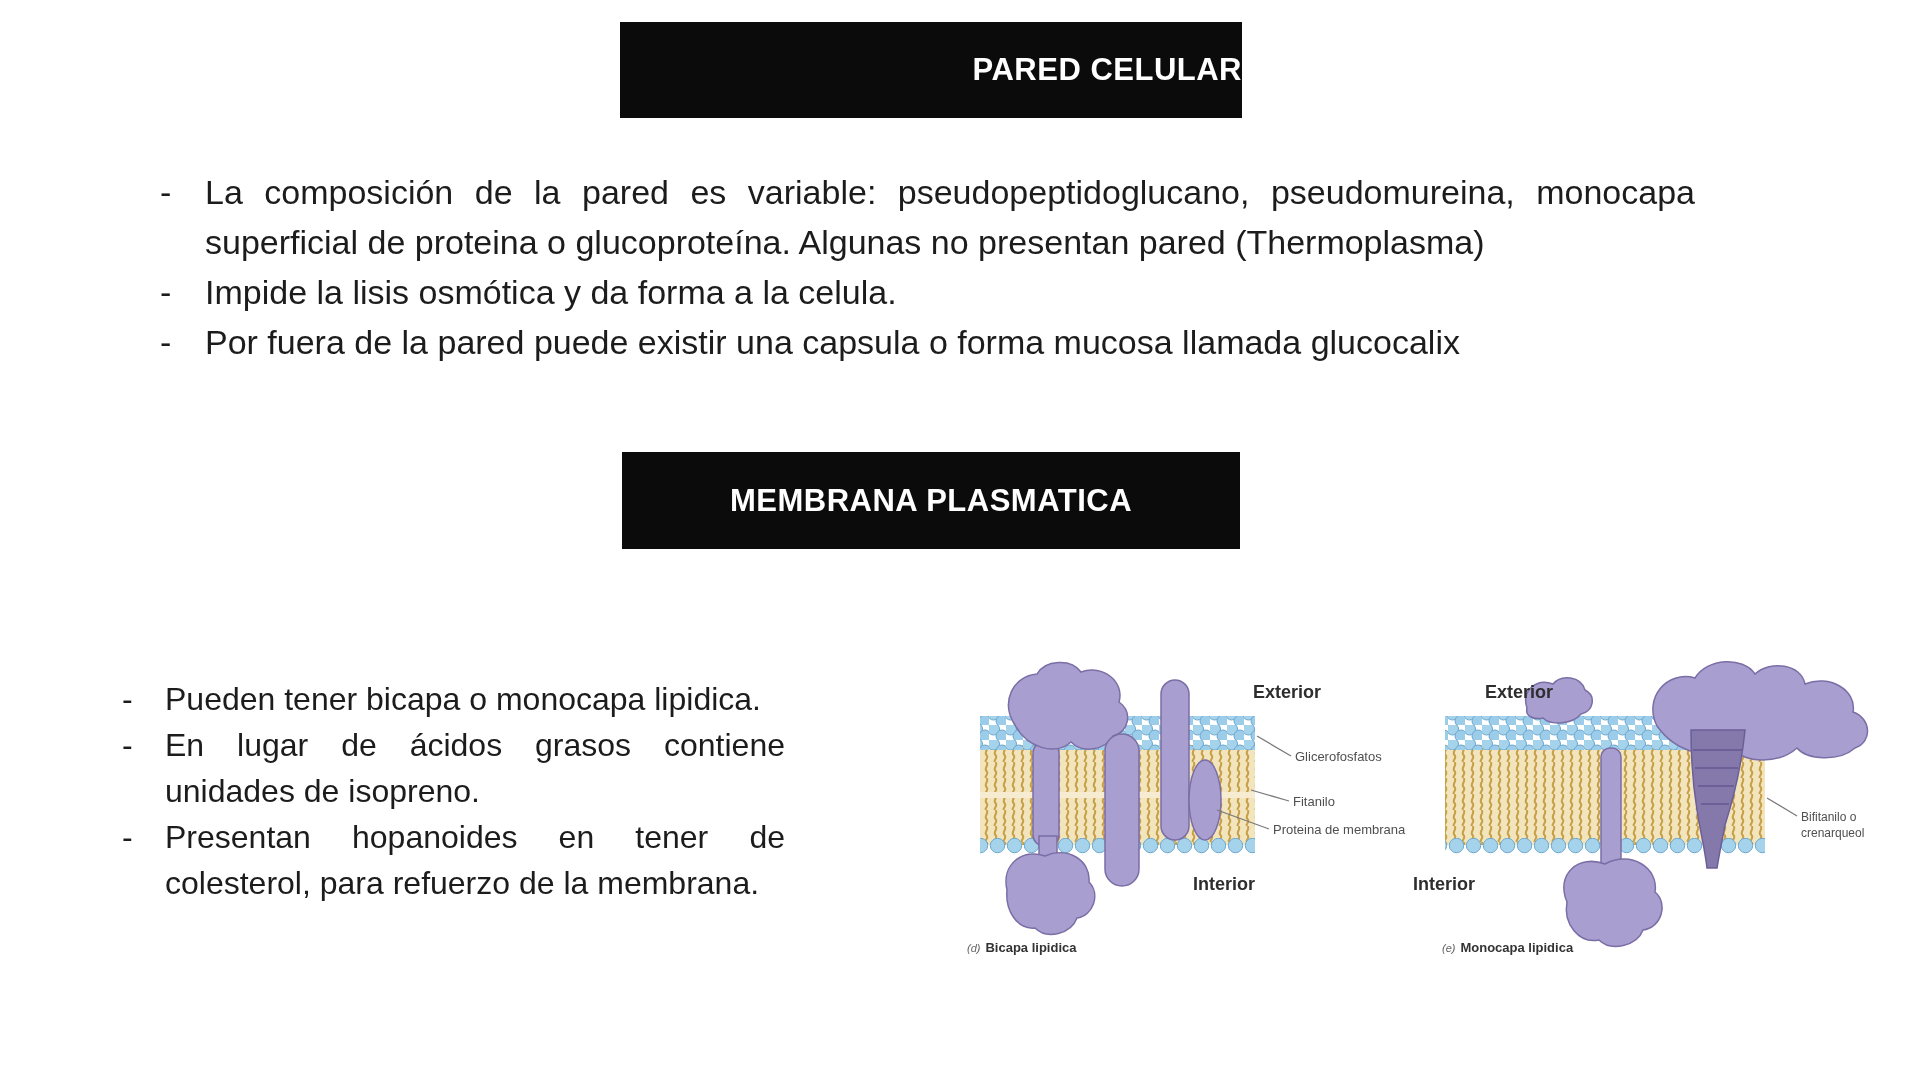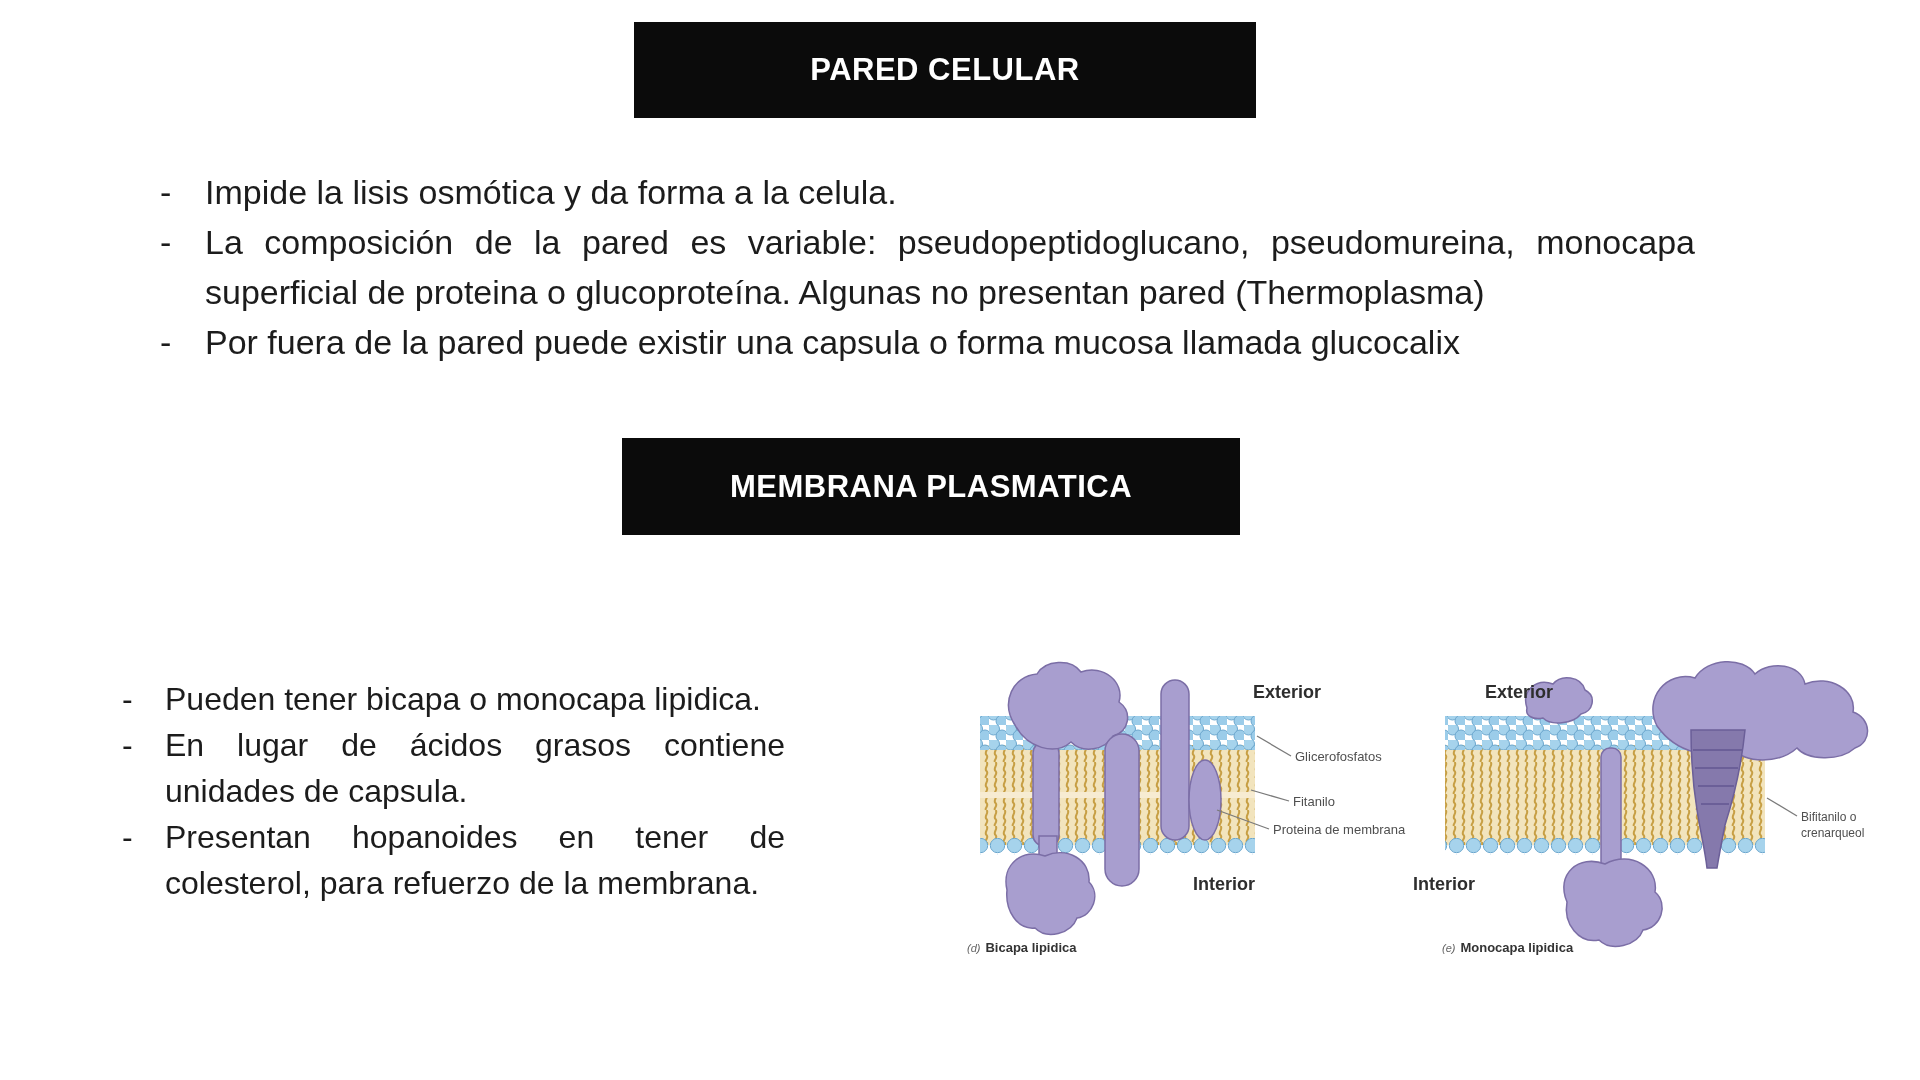--- a/index.html
+++ b/index.html
@@ -5,22 +5,22 @@
   html,body { margin:0; padding:0; background:#ffffff; }
   .page {
     position:relative; width:1920px; height:1080px; background:#ffffff;
     font-family:"Liberation Sans", sans-serif; color:#1c1c1c; overflow:hidden;
   }
   .title-bar {
     position:absolute; background:#0b0b0b; color:#ffffff;
     display:flex; align-items:center; justify-content:center;
     font-weight:bold; font-size:31px; letter-spacing:0.5px;
   }
-  #bar-pared    { left:634px; top:22px;  width:622px; height:96px; }
-  #bar-membrana { left:622px; top:438px; width:618px; height:97px; }
+  #bar-pared    { left:620px; top:22px;  width:622px; height:96px;justify-content:flex-end; }
+  #bar-membrana { left:622px; top:452px; width:618px; height:97px; }
 
   .bullets { position:absolute; }
   .bullet  { display:flex; align-items:flex-start; }
   .dash    { flex:0 0 45px; }
   .dash::before { content:"-"; }
   .btext   { text-align:justify; }
 
   #list-pared { left:160px; top:167px; font-size:34px; line-height:50px; }
   #list-pared .btext { width:1490px; }
 
@@ -45,44 +45,44 @@
 
 <div class="page">
 
   <div class="title-bar" id="bar-pared">
     <span>PARED CELULAR</span>
   </div>
 
   <div class="bullets" id="list-pared">
     <div class="bullet">
       <span class="dash"></span>
-      <div class="btext">Impide la lisis osmótica y da forma a la celula.</div>
+      <div class="btext">La composición de la pared es variable: pseudopeptidoglucano, pseudomureina, monocapa superficial de proteina o glucoproteína. Algunas no presentan pared (Thermoplasma)</div>
     </div>
     <div class="bullet">
       <span class="dash"></span>
-      <div class="btext">La composición de la pared es variable: pseudopeptidoglucano, pseudomureina, monocapa superficial de proteina o glucoproteína. Algunas no presentan pared (Thermoplasma)</div>
+      <div class="btext">Impide la lisis osmótica y da forma a la celula.</div>
     </div>
     <div class="bullet">
       <span class="dash"></span>
       <div class="btext">Por fuera de la pared puede existir una capsula o forma mucosa llamada glucocalix</div>
     </div>
   </div>
 
   <div class="title-bar" id="bar-membrana">
     <span>MEMBRANA PLASMATICA</span>
   </div>
 
   <div class="bullets" id="list-membrana">
     <div class="bullet">
       <span class="dash"></span>
       <div class="btext">Pueden tener bicapa o monocapa lipidica.</div>
     </div>
     <div class="bullet">
       <span class="dash"></span>
-      <div class="btext">En lugar de ácidos grasos contiene unidades de capsula.</div>
+      <div class="btext">En lugar de ácidos grasos contiene unidades de isopreno.</div>
     </div>
     <div class="bullet">
       <span class="dash"></span>
       <div class="btext">Presentan hopanoides en tener de colesterol, para refuerzo de la membrana.</div>
     </div>
   </div>
 
   <svg class="figure" viewBox="0 0 940 330">
     <defs>
       <pattern id="tails" width="9" height="16" patternUnits="userSpaceOnUse">

